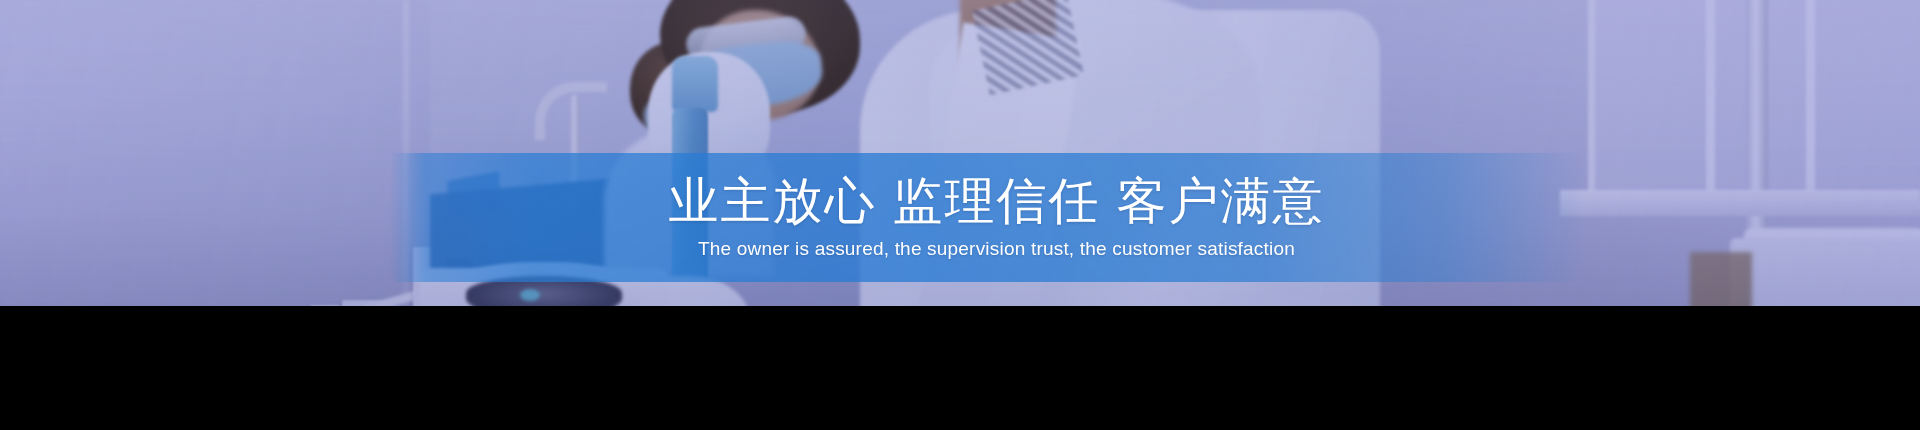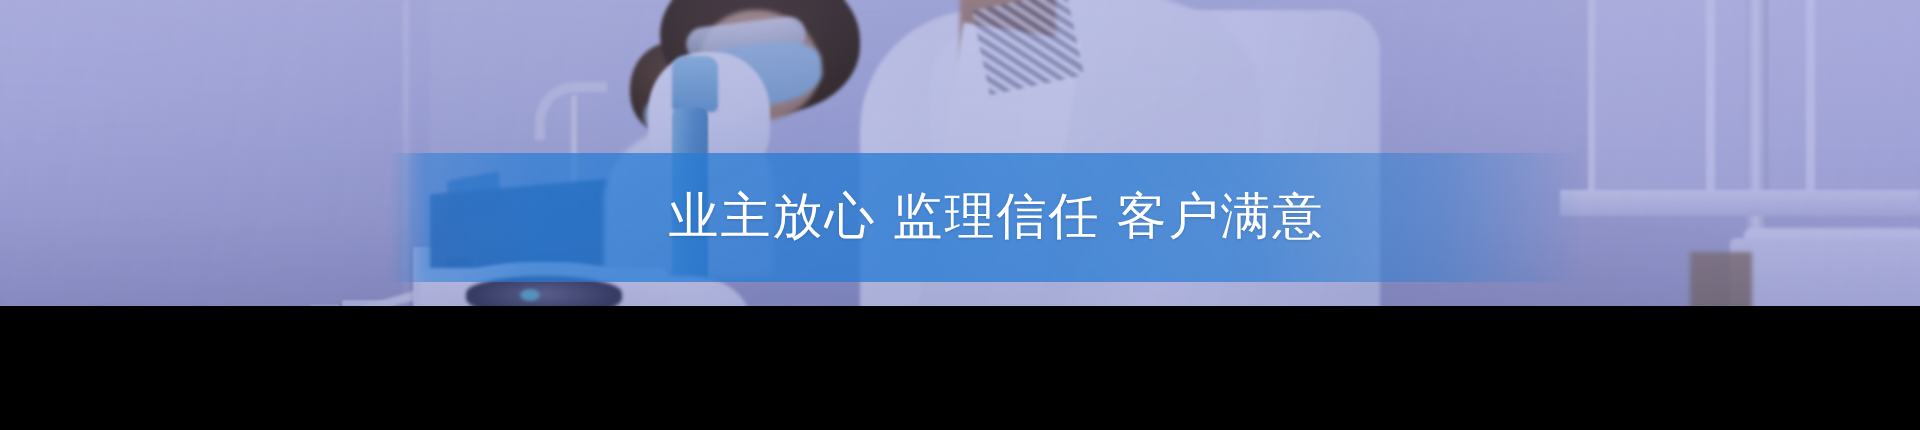--- a/index.html
+++ b/index.html
@@ -727,15 +727,16 @@
 
     <div class="photo-soften"></div>
     <div class="grade"></div>
     <div class="grade2"></div>
   </div>
 
   <div class="strip"></div>
 
   <div class="strip-inner">
     <div class="headline">业主放心 监理信任  客户满意</div>
+    <div class="subline">The owner is assured, the supervision trust, the customer satisfaction</div>
   </div>
 
 </div>
 
 </body></html>

